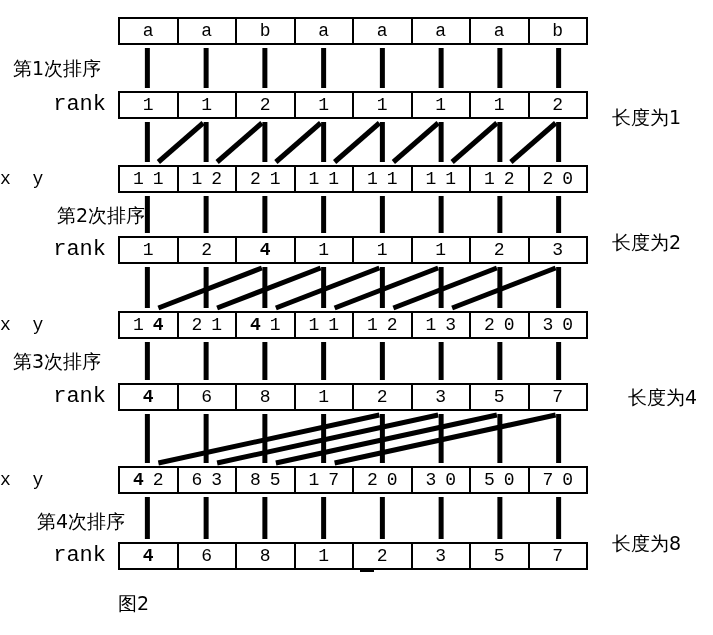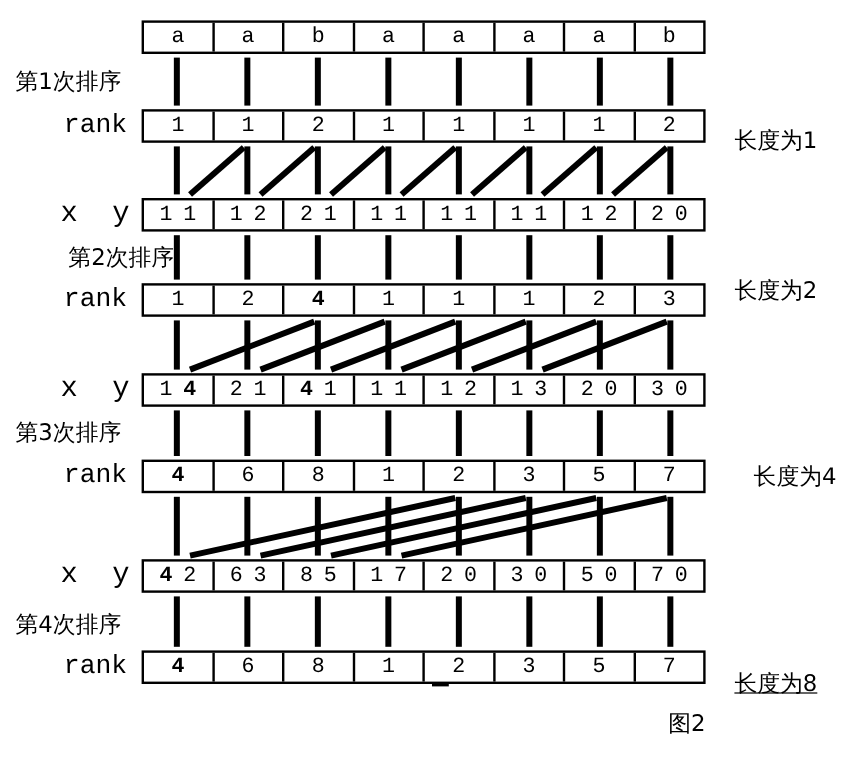--- a/index.html
+++ b/index.html
@@ -25,30 +25,30 @@
   .sort-label {
     position:absolute; left:0; width:114px; text-align:center;
     font-size:19px; line-height:26px; height:26px; white-space:nowrap;
   }
   .rank-label {
     position:absolute; left:0; width:106px; text-align:right;
     font-family:"Liberation Mono","DejaVu Sans Mono",monospace;
     font-size:22px; line-height:26px; height:26px;
   }
   .xy-label {
-    position:absolute; left:0; width:108px; text-align:right;
+    position:absolute; left:0; width:108px; 
     font-family:"Liberation Mono","DejaVu Sans Mono",monospace;
-    font-size:24px; line-height:26px; height:26px; white-space:pre;
+    font-size:18px; line-height:26px; height:26px; white-space:pre;
   }
   .length-label {
     position:absolute; left:612px; font-size:19px; line-height:26px;
     height:26px; white-space:nowrap;
   }
   #caption {
-    position:absolute; left:118px; top:591px; width:470px; text-align:right;
+    position:absolute; left:118px; top:591px; width:470px; text-align:left;
     font-size:19px; line-height:24px;
   }
   #stray-mark {
     position:absolute; left:360px; top:569px; width:14px; height:3px; background:#000;
   }
 </style>
 </head>
 <body>
 
 <div id="figure">
@@ -283,31 +283,31 @@
     <div class="cell xy-cell">
       <span>5</span>
       <span>0</span>
     </div>
     <div class="cell xy-cell">
       <span>7</span>
       <span>0</span>
     </div>
   </div>
 
-  <div class="sort-label" style="top:508px;">第4次排序</div>
+  <div class="sort-label" style="top:508px;padding-left:24px;">第4次排序</div>
   <div class="rank-label" style="top:543px;">rank</div>
   <div class="row" style="top:542px;">
     <div class="cell" data-bold="true">4</div>
     <div class="cell">6</div>
     <div class="cell">8</div>
     <div class="cell">1</div>
     <div class="cell">2</div>
     <div class="cell">3</div>
     <div class="cell">5</div>
     <div class="cell">7</div>
   </div>
-  <div class="length-label" style="top:557px;text-decoration:underline;">长度为8</div>
+  <div class="length-label" style="top:530px;">长度为8</div>
 
   <div id="stray-mark"></div>
 
   <div id="caption">图2</div>
 
 </div>
 
 </body></html>

